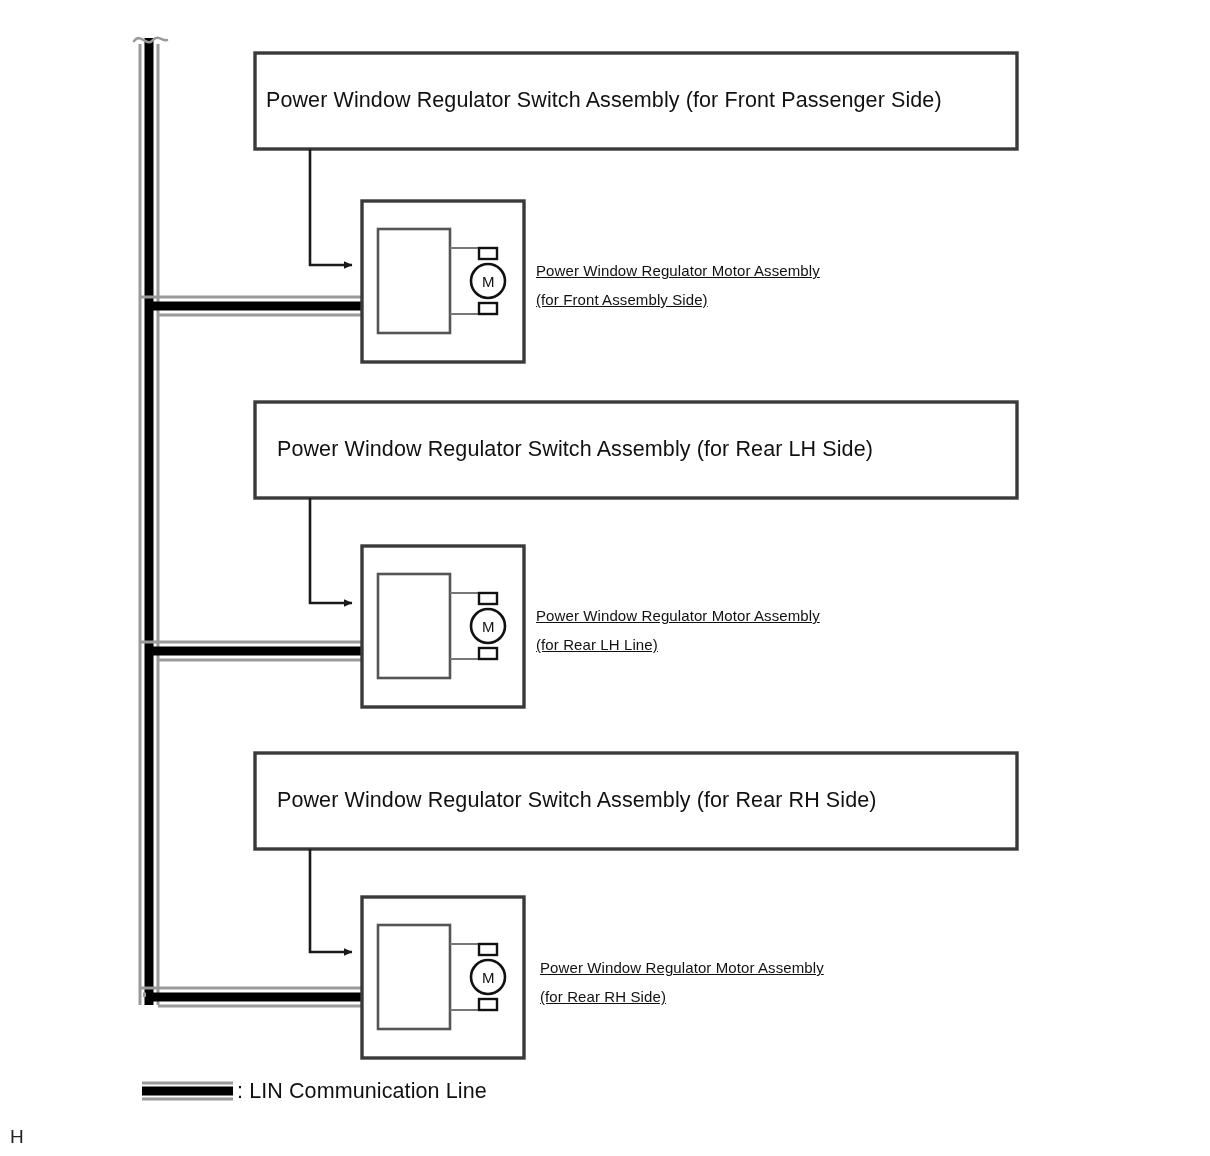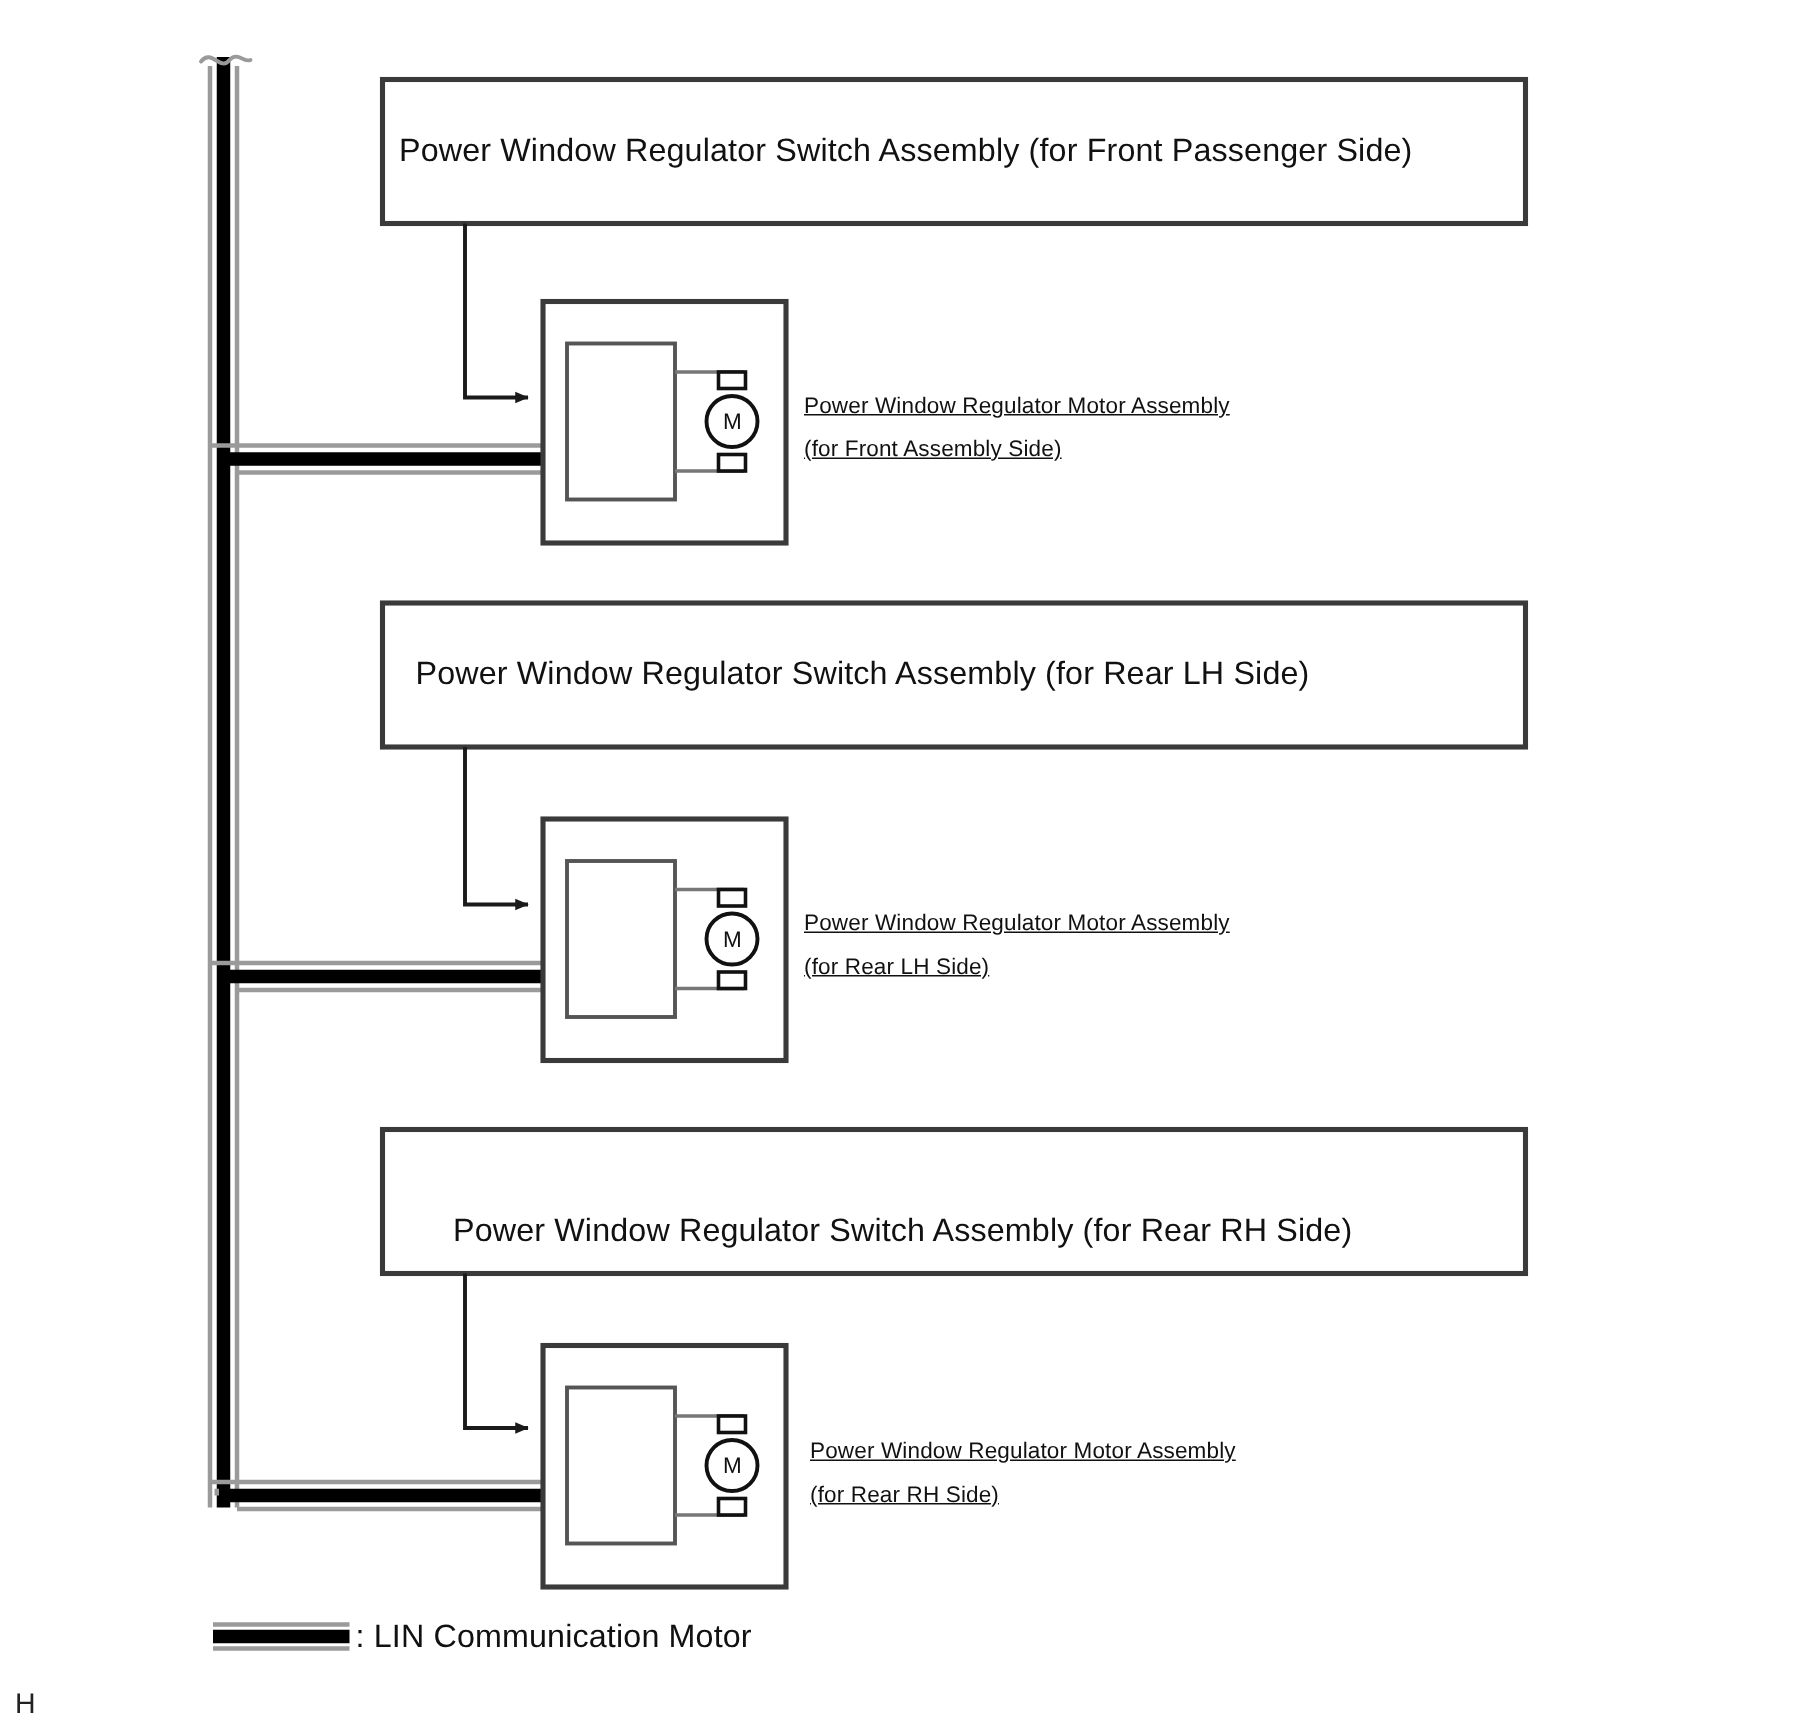--- a/index.html
+++ b/index.html
@@ -169,32 +169,32 @@
       <path d="M142,1091 L233,1091" stroke="#000000" stroke-width="9" fill="none"></path>
       <path d="M142,1099 L233,1099" stroke="#9a9a9a" stroke-width="3" fill="none"></path>
     </g>
 
   </svg>
 
   <div class="lbl switch-label" style="left:266px; top:86px;">Power Window Regulator Switch Assembly (for Front Passenger Side)</div>
 
   <div class="lbl switch-label" style="left:277px; top:435px;">Power Window Regulator Switch Assembly (for Rear LH Side)</div>
 
-  <div class="lbl switch-label" style="left:277px; top:806px;margin-left:25px;">Power Window Regulator Switch Assembly (for Rear RH Side)</div>
+  <div class="lbl switch-label" style="left:277px; top:786px;">Power Window Regulator Switch Assembly (for Rear RH Side)</div>
 
   <div class="lbl motor-label" style="left:536px; top:256px;">Power Window Regulator Motor Assembly</div>
   <div class="lbl motor-label" style="left:536px; top:285px;">(for Front Assembly Side)</div>
 
   <div class="lbl motor-label" style="left:536px; top:601px;">Power Window Regulator Motor Assembly</div>
-  <div class="lbl motor-label" style="left:536px; top:630px;">(for Rear LH Side)</div>
+  <div class="lbl motor-label" style="left:536px; top:630px;">(for Rear LH Line)</div>
 
   <div class="lbl motor-label" style="left:540px; top:953px;">Power Window Regulator Motor Assembly</div>
   <div class="lbl motor-label" style="left:540px; top:982px;text-align:center;">(for Rear RH Side)</div>
 
   <div class="motor-glyph-text" style="left:482px; top:274px;">M</div>
   <div class="motor-glyph-text" style="left:482px; top:619px;">M</div>
   <div class="motor-glyph-text" style="left:482px; top:970px;">M</div>
 
-  <div class="lbl legend-label" style="left:237px; top:1077px;">: LIN Communication Motor</div>
+  <div class="lbl legend-label" style="left:237px; top:1077px;">: LIN Communication Line</div>
 
   <div class="lbl corner-mark" style="left:10px; top:1122px;">H</div>
 
 </div>
 
 </body></html>

